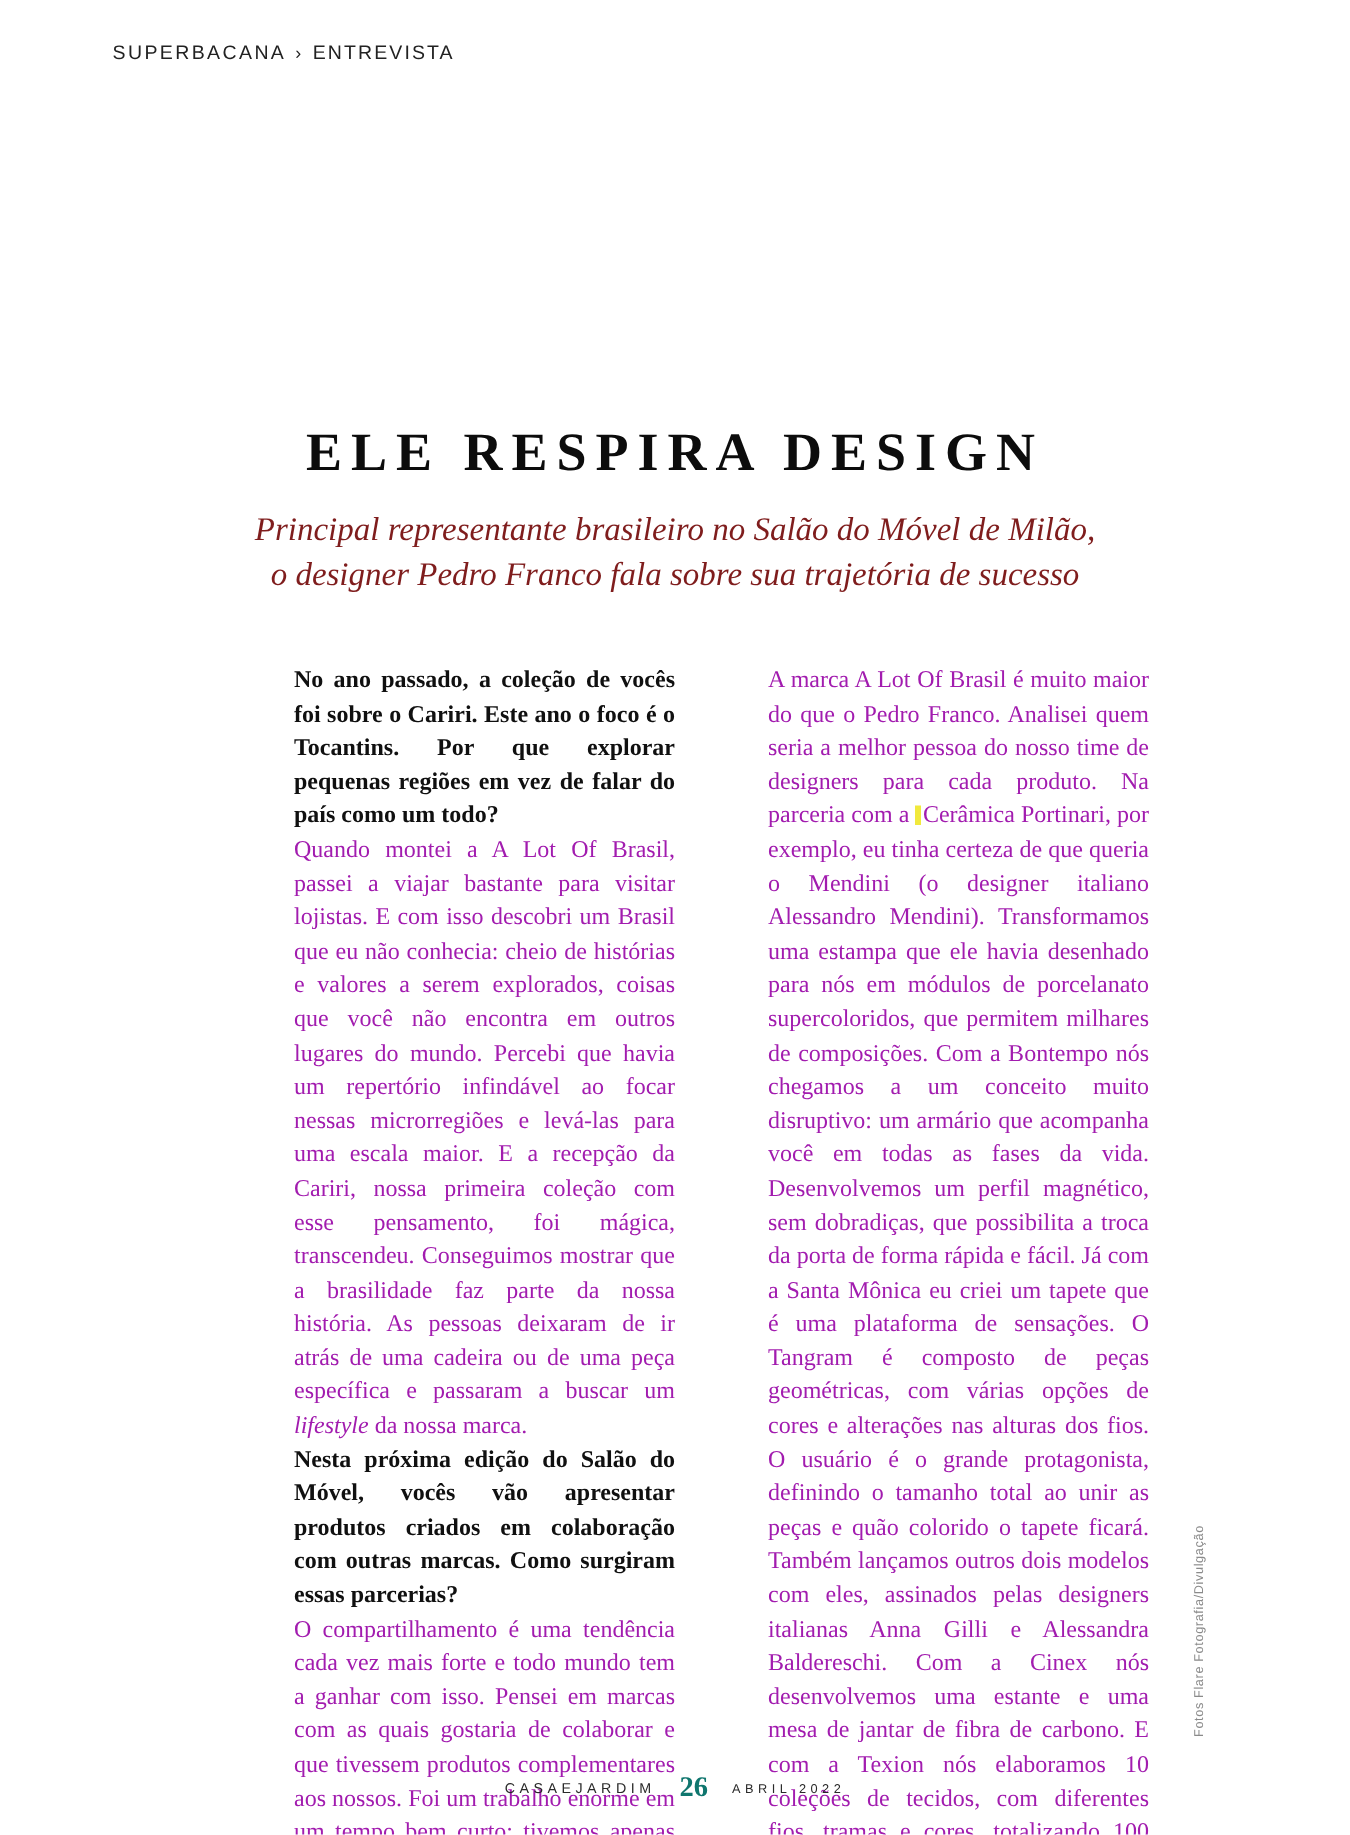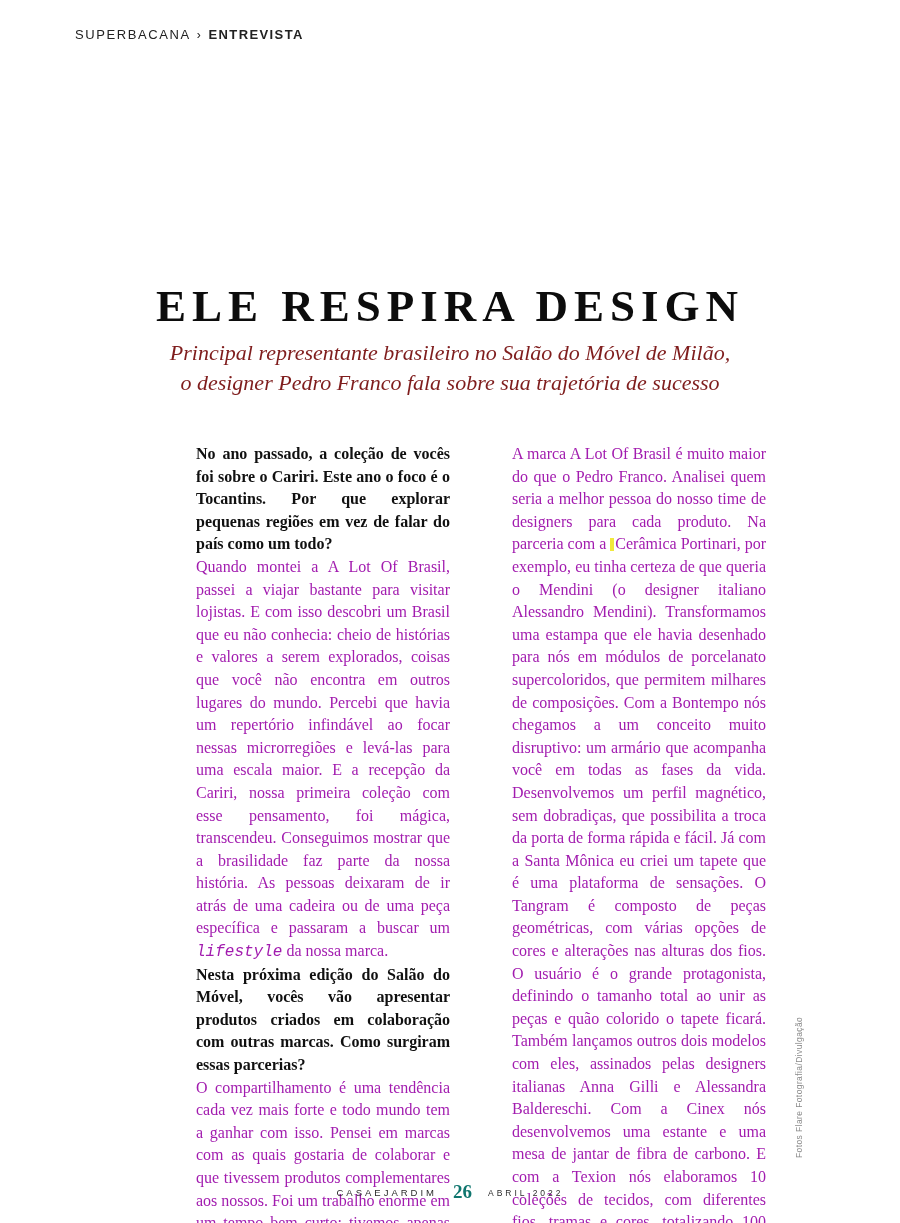--- a/index.html
+++ b/index.html
@@ -14,27 +14,27 @@
   .page { position: absolute; inset: 0; background: #ffffff; }
 
   
   .kicker {
     position: absolute; top: 27px; left: 75px;
     font-family: "Liberation Sans", sans-serif;
     font-size: 13px; letter-spacing: 1.6px; color: #222;
     white-space: nowrap;
   }
   .kicker .sep { margin: 0 6px; font-size: 12px; }
-  .kicker .bold { font-weight: bold; letter-spacing: 1.4px; margin-top: 24px; }
+  .kicker .bold { font-weight: normal; letter-spacing: 1.4px; margin-top: 24px; }
 
   
   .headline {
     position: absolute; top: 280px; left: 0; width: 900px;
     text-align: center; color: #0c0c0c;
-    font-weight: bold; font-size: 45px; letter-spacing: 6px;
+    font-weight: bold; font-size: 36px; letter-spacing: 6px;
     font-family: "Liberation Serif", serif;
     white-space: nowrap;
   }
   .deck {
     position: absolute; top: 338px; left: 0; width: 900px;
     text-align: center; font-style: italic;
     font-size: 22px; line-height: 30px; color: #7f1d1d;
   }
   .byline {
     position: absolute; top: 401px; left: 0; width: 900px;
@@ -51,21 +51,21 @@
     position: absolute; top: 443px; left: 148px; width: 618px;
     display: flex; gap: 14px;
   }
   .col { width: 302px; margin-left: 48px; }
   .col p {
     font-size: 16px; line-height: 22.6px;
     text-align: justify; color: #a21caf;
     hyphens: auto; -webkit-hyphens: auto;
   }
   .col p.question { font-weight: bold; color: #101010; }
-  .col .it { font-style: italic; font-family: Liberation Mono, monospace; }
+  .col .it { font-style: italic; }
   .col .arrow { margin-left: 16px; font-family: "DejaVu Sans", sans-serif; font-size: 14px; }
   .col .hl-mark {
     display: inline-block; width: 4px; height: 13px;
     background: #f1e93c; vertical-align: -2px; margin-right: 1px;
   }
 
   
   .credit {
     position: absolute; left: 794px; top: 1008px; height: 150px;
     writing-mode: vertical-rl; transform: rotate(180deg);

